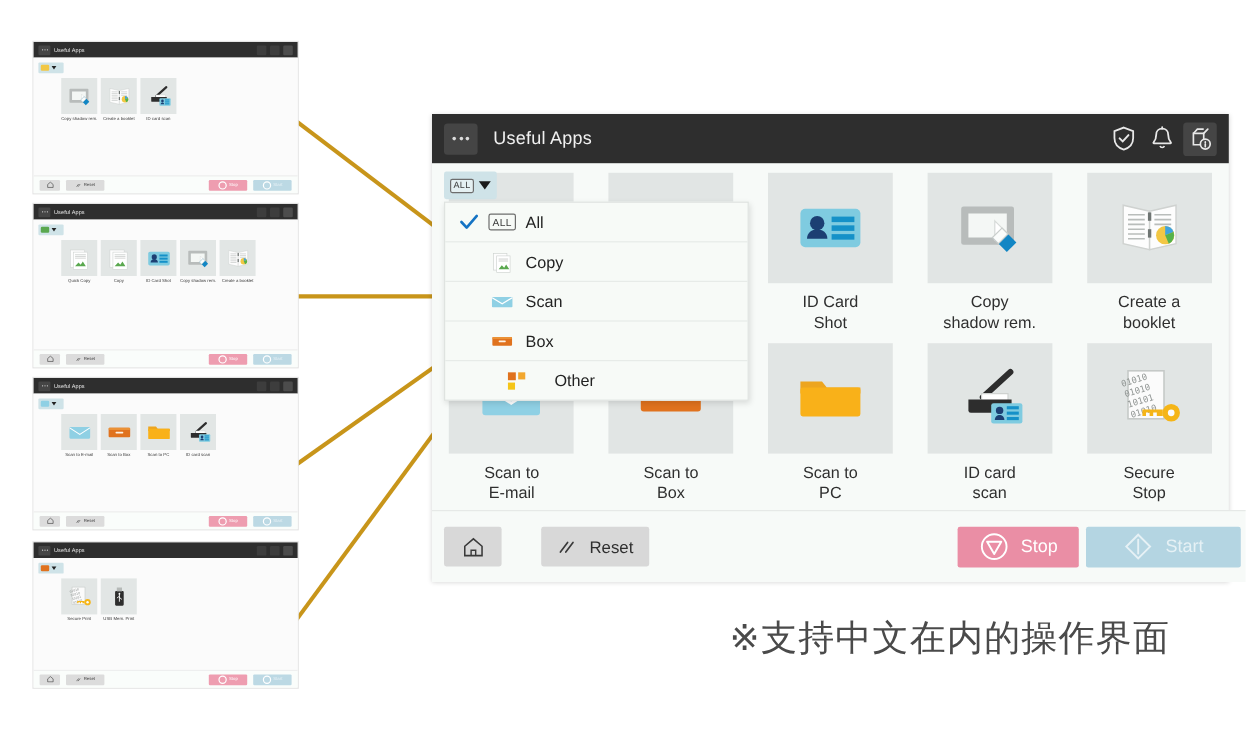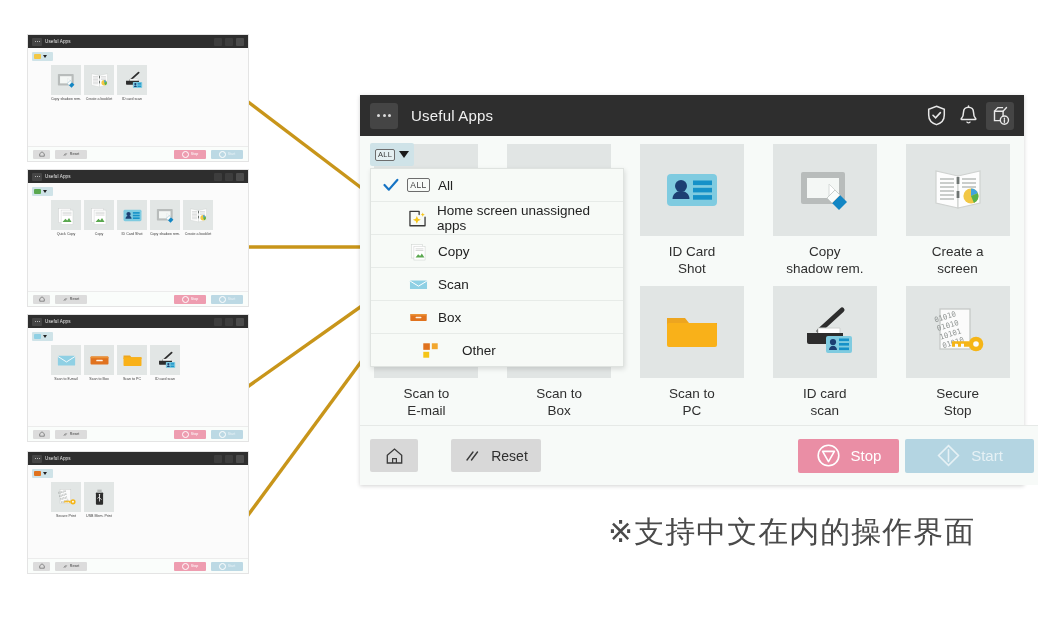--- a/index.html
+++ b/index.html
@@ -658,21 +658,21 @@
           <path d="M36 21 h14M36 25 h14M36 29 h14"></path>
         </g>
         <rect x="30.6" y="19" width="2.8" height="7" fill="#6f7573"></rect>
         <rect x="30.6" y="33" width="2.8" height="7" fill="#6f7573"></rect>
         <circle cx="45" cy="38" r="7.6" fill="#f2c744"></circle>
         <path d="M45 38 L45 30.4 A7.6 7.6 0 0 1 51.9 35.3 Z" fill="#3fa3dd"></path>
         <path d="M45 38 L51.9 35.3 A7.6 7.6 0 0 1 48 45.1 Z" fill="#55b24a"></path>
           </svg>
         </div>
     <div class="app-lbl">Create a
-screen</div>
+booklet</div>
       </div>
       <div class="app">
         <div class="app-tile">
           <svg width="64" height="64" viewBox="0 0 64 64">
             <rect x="8" y="19" width="48" height="27" rx="2.5" fill="#8fd0e4"></rect>
         <path d="M8.5 21 L32 36 L55.5 21" fill="none" stroke="#ffffff" stroke-width="2.4"></path>
           </svg>
         </div>
     <div class="app-lbl">Scan to
 E-mail</div>
@@ -785,31 +785,20 @@
         </span>
     <span class="dicon">
           <span style="border:1.4px solid #6d6d6d;border-radius:2px;font-size:8.5px;padding:1px 2.5px;color:#3c3c3c;letter-spacing:.4px;line-height:10px;">ALL</span>
         </span>
     <span class="dlabel">All</span>
       </div>
       <div class="ditem">
         <span class="dcheck"></span>
     <span class="dicon">
           <svg width="21" height="21" viewBox="0 0 64 64">
-            <path d="M9 10 h28 v10 M55 28 v26 h-46 v-44" fill="none" stroke="#3a3a3a" stroke-width="4" stroke-linecap="round" stroke-linejoin="round"></path>
-        <path d="M30 24 l3.6 8.4 8.4 3.6 -8.4 3.6 -3.6 8.4 -3.6 -8.4 -8.4 -3.6 8.4 -3.6 z" fill="#f5c518"></path>
-        <path d="M48 14 l1.9 4.3 4.3 1.9 -4.3 1.9 -1.9 4.3 -1.9 -4.3 -4.3 -1.9 4.3 -1.9 z" fill="#f5c518"></path>
-          </svg>
-        </span>
-    <span class="dlabel">Home screen unassigned apps</span>
-      </div>
-      <div class="ditem">
-        <span class="dcheck"></span>
-    <span class="dicon">
-          <svg width="21" height="21" viewBox="0 0 64 64">
             <rect x="10" y="10" width="34" height="42" fill="#fdfdfd" stroke="#cdd1cf" stroke-width="1.6"></rect>
         <rect x="18" y="16" width="34" height="42" fill="#ffffff" stroke="#cdd1cf" stroke-width="1.6"></rect>
         <g stroke="#b9bdbb" stroke-width="1.8">
               <path d="M23 24 h24M23 29 h24"></path>
             </g>
         <path d="M23 50 l8 -10 6 6 5 -8 8 12 z" fill="#5aa84f"></path>
           </svg>
         </span>
     <span class="dlabel">Copy</span>
       </div>

